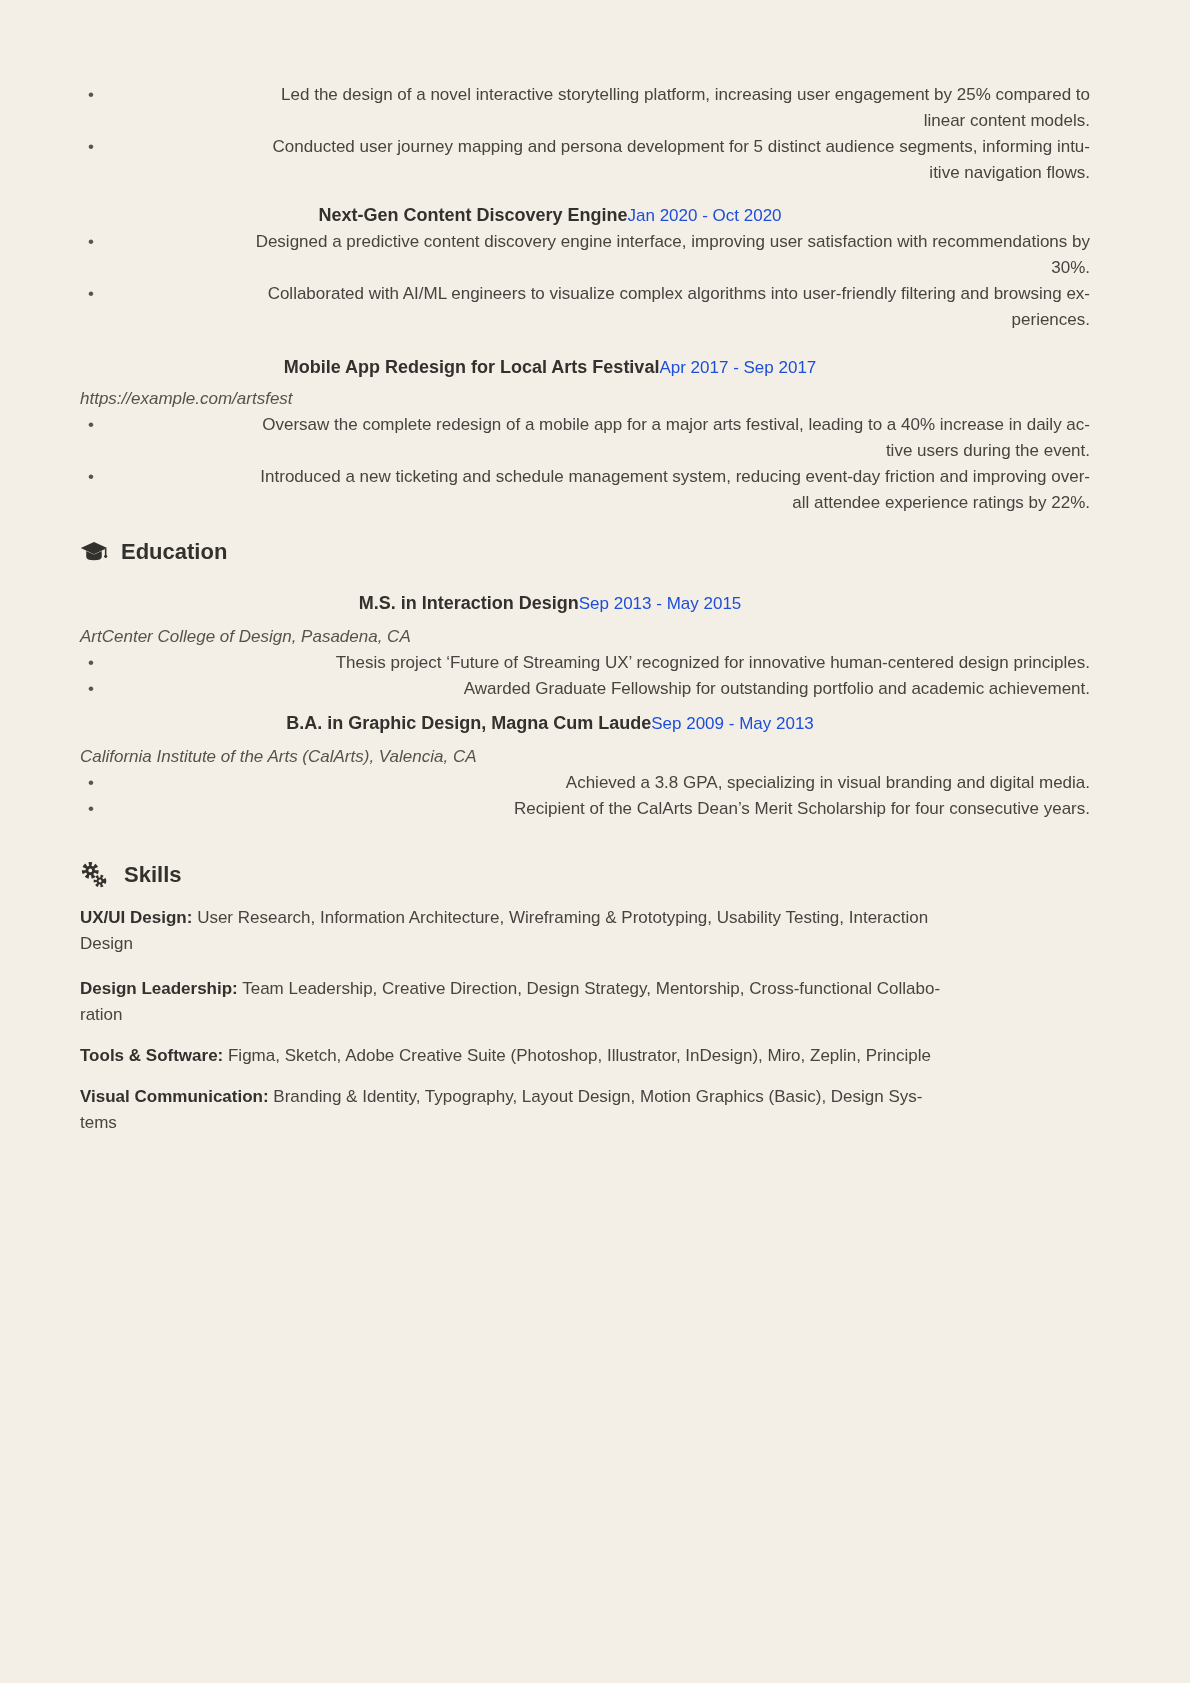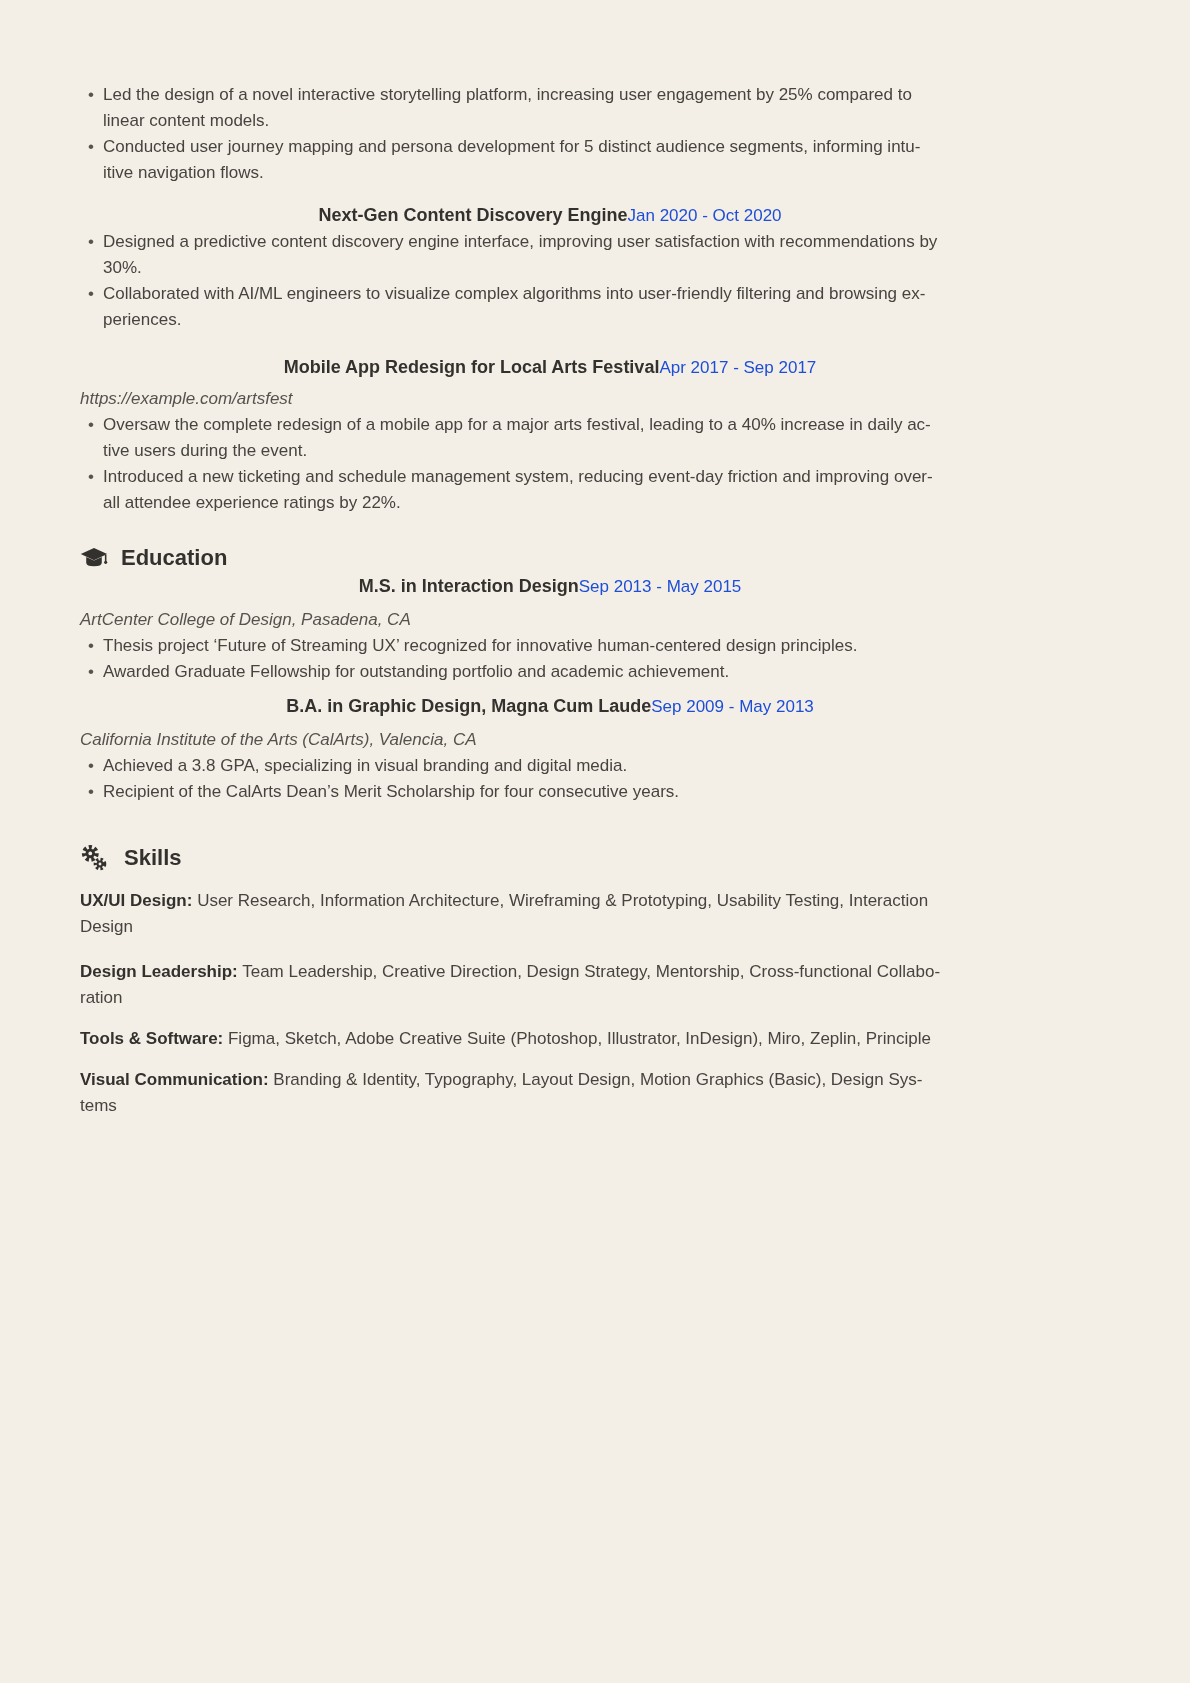--- a/index.html
+++ b/index.html
@@ -19,20 +19,21 @@
     font-size:17px;
     line-height:26px;
   }
   ul.bullets{
     margin:0;padding:0;list-style:none;
   }
   ul.bullets li{
     position:relative;
     padding-left:23px;
     white-space:pre-line;
+    text-align:right;
   }
   ul.bullets li::before{
     content:"\2022";
     position:absolute;
     left:8px;
     top:0;
     color:#57544e;
   }
   .item-row{
     display:flex;
@@ -81,22 +82,22 @@
   }
   .skill span{
     white-space:pre-line;
   }
   
   .m-h1{margin-top:16px;}
   .m-ul2{margin-top:23px;}
   .m-h2{margin-top:21px;}
   .m-url{margin-top:5px;}
   .m-ul3{margin-top:27px;}
-  .m-eduh{margin-top:27px;gap:13px;}
-  .m-ms{}
+  .m-eduh{margin-top:21px;gap:13px;}
+  .m-ms{margin-top:23px;}
   .m-sub{margin-top:7px;}
   .m-ul4{margin-top:19px;}
   .m-ba{margin-top:8px;}
   .m-ul5{margin-top:21px;}
   .m-skh{margin-top:38px;align-items:center;}
   .m-p1{margin-top:19px;}
   .m-p{margin-top:15px;}
 </style>
 </head>
 <body>

